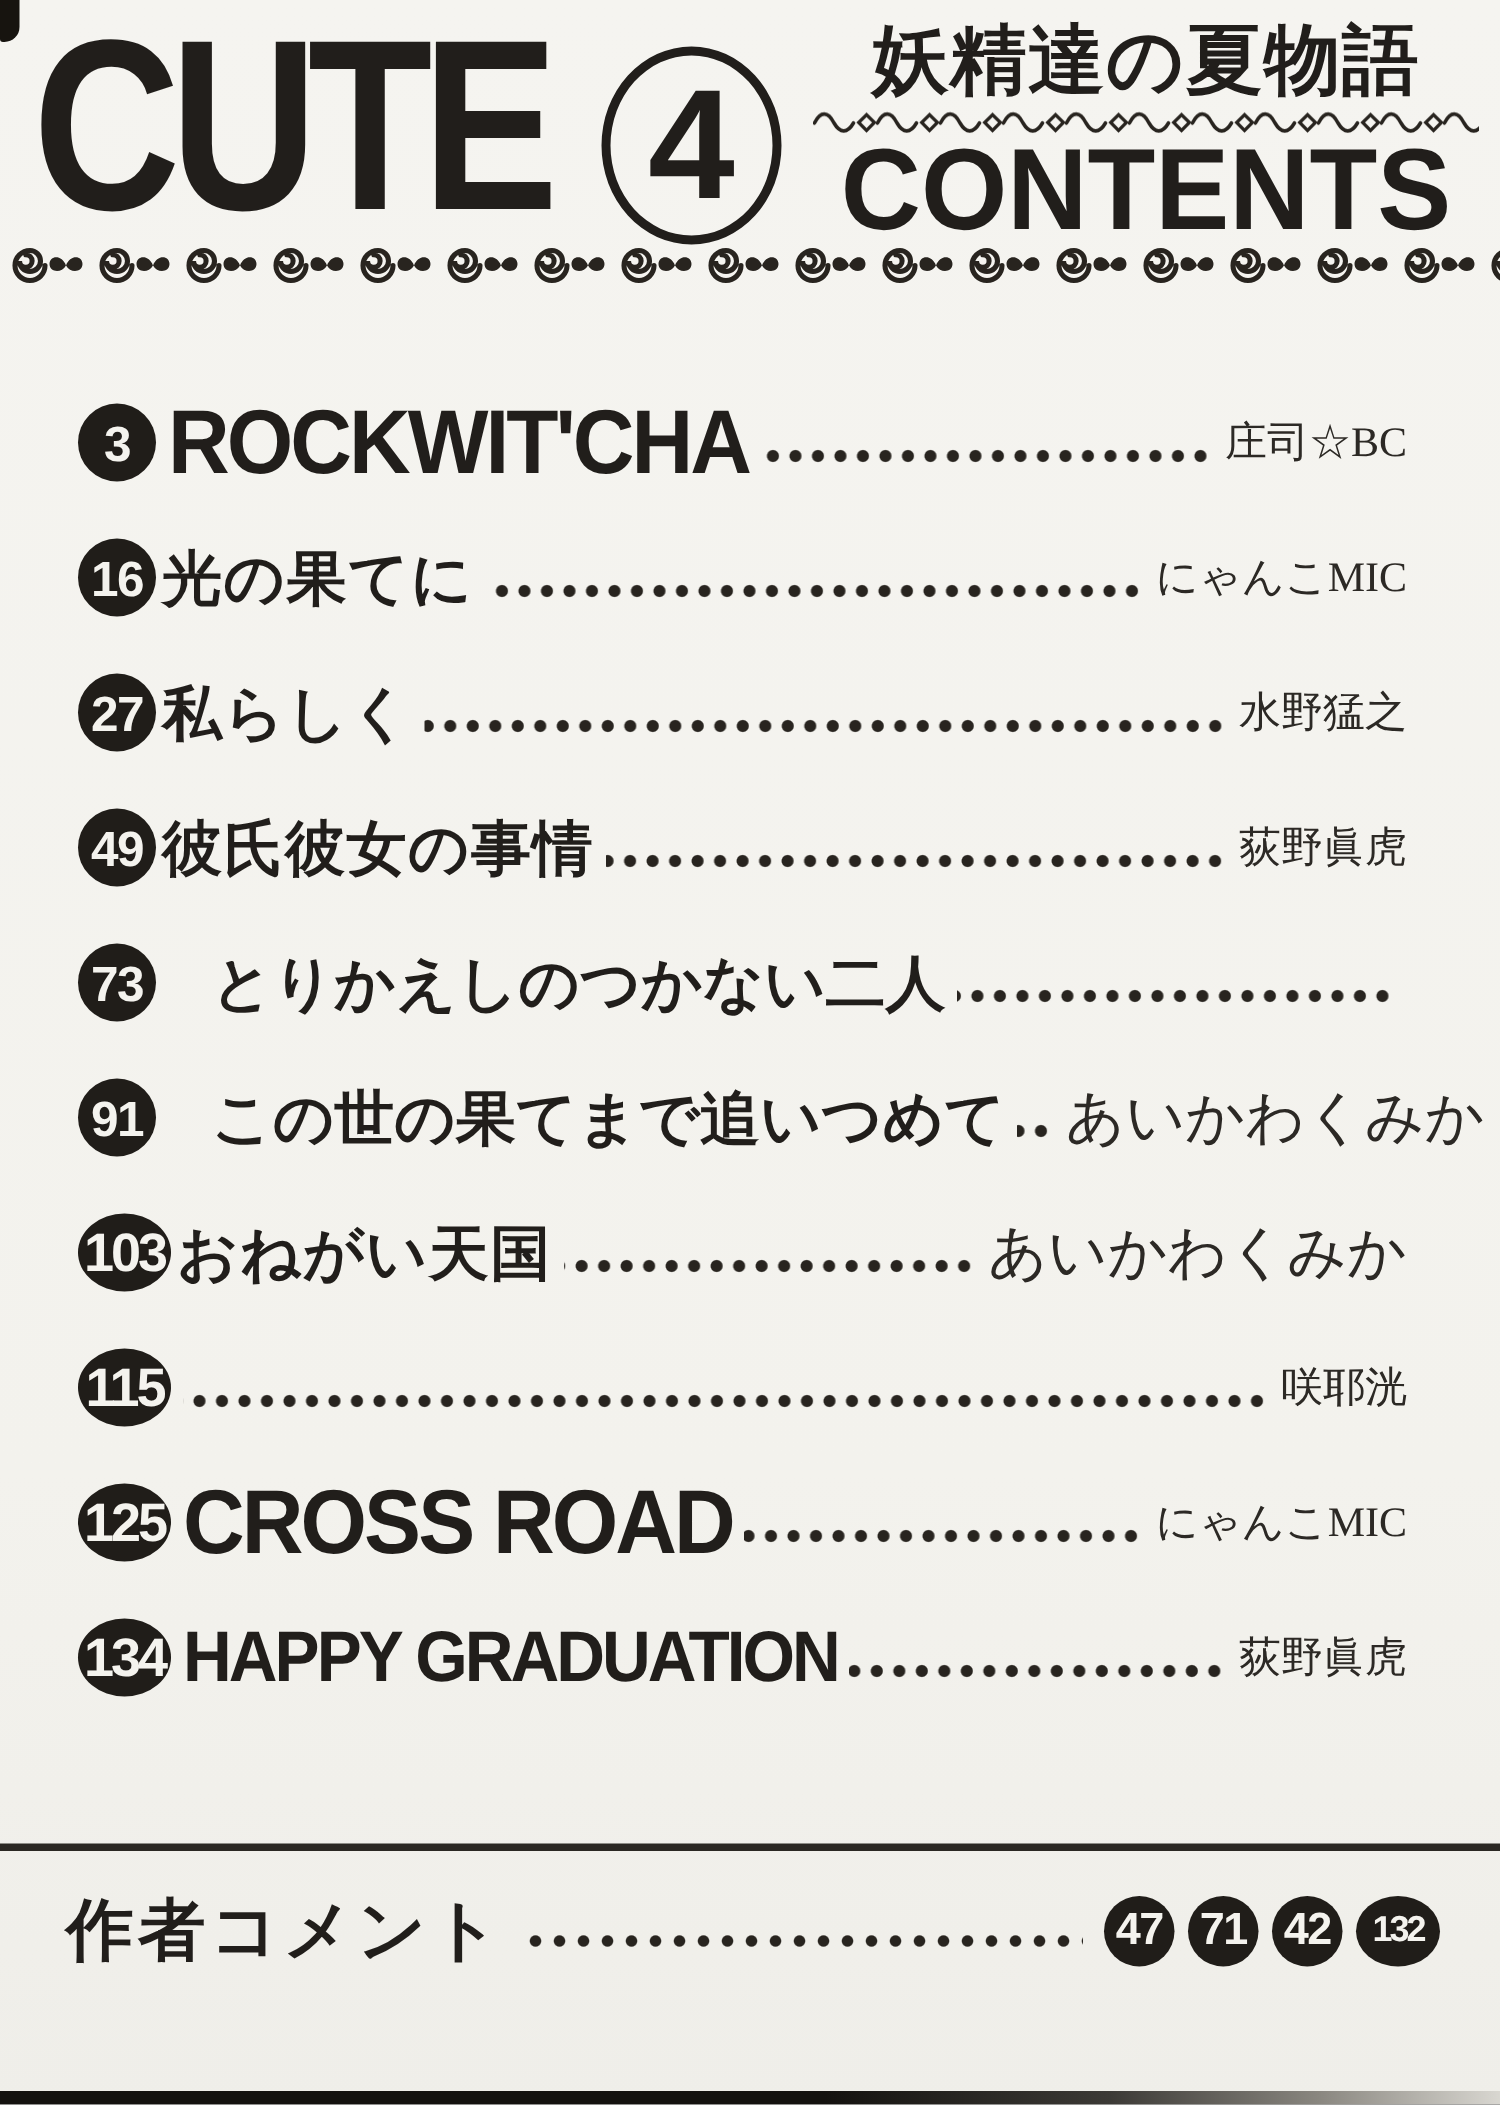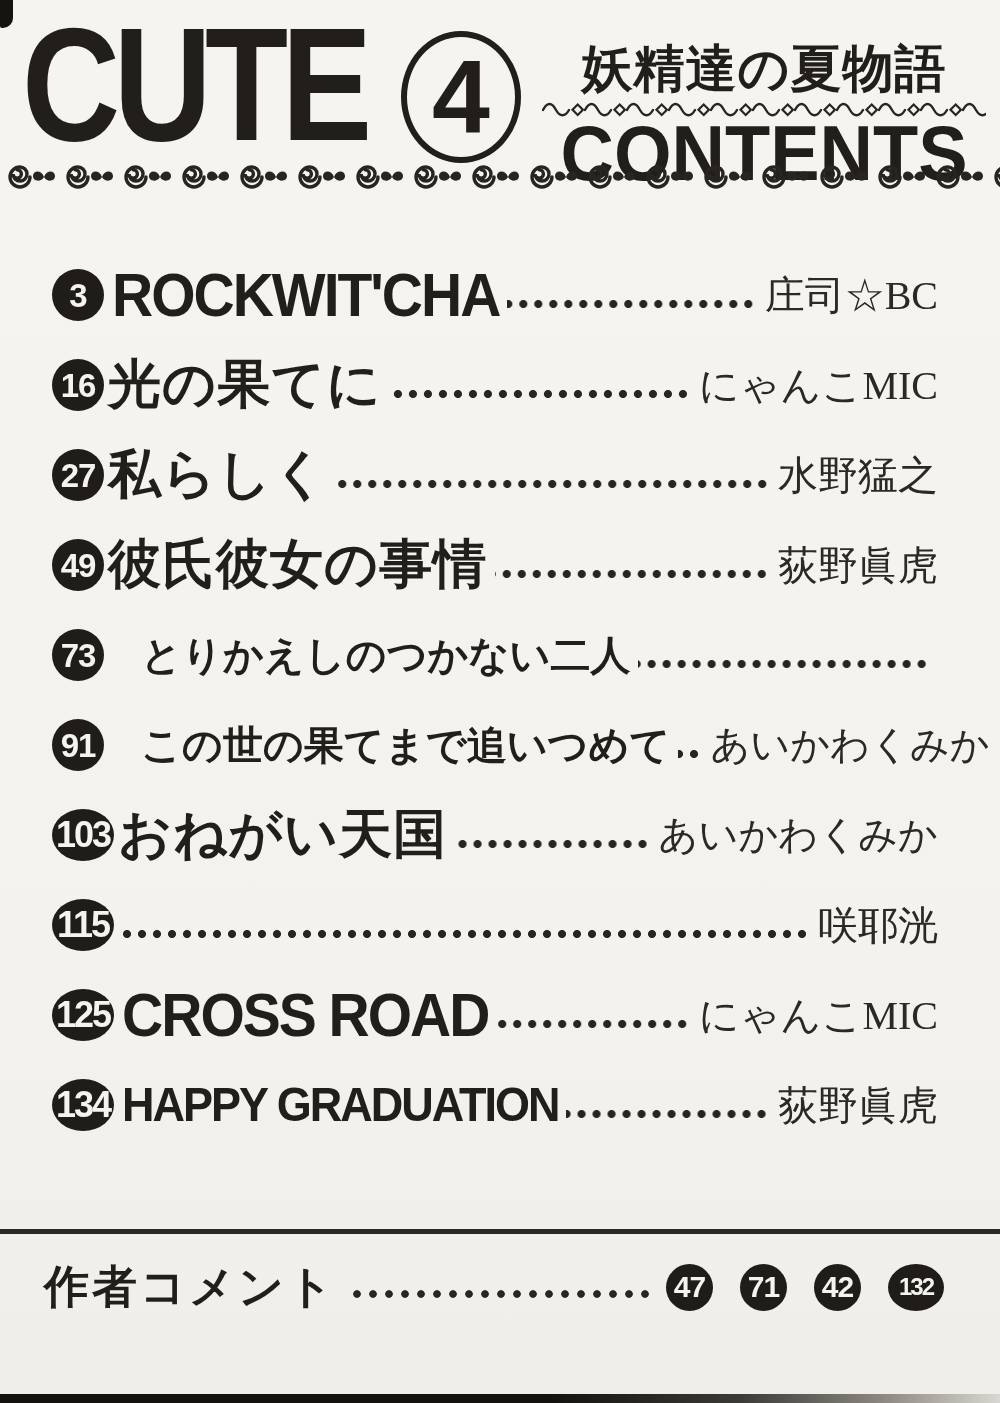--- a/index.html
+++ b/index.html
@@ -21,21 +21,21 @@
     position:absolute;left:22px;top:16px;
     font-size:162px;line-height:136px;font-weight:bold;letter-spacing:-8px;
     transform:scaleX(0.84);transform-origin:left top;color:#211e1b;white-space:nowrap;
   }
   .num-badge{
     position:absolute;left:401px;top:31px;width:108px;height:120px;
     border:6px solid #211e1b;border-radius:50%;
     display:flex;align-items:center;justify-content:center;
     font-size:104px;font-weight:bold;background:transparent;
   }
-  .header-right{position:absolute;left:536px;top:10px;width:456px;text-align:center;margin-top:28px;}
+  .header-right{position:absolute;left:536px;top:10px;width:456px;text-align:center;}
   .jp-title{
     font-family:"Liberation Serif","DejaVu Serif",serif;
     font-weight:bold;font-size:51px;line-height:62px;letter-spacing:1px;white-space:nowrap;
   }
   .vine-ornament{display:block;margin:1px auto 0 auto;}
   .contents-title{
     font-weight:bold;font-size:74px;line-height:70px;letter-spacing:0px;
     transform:scaleY(1.04);transform-origin:center top;white-space:nowrap;
   }
   .swirl-border{position:absolute;left:0;top:162px;width:1000px;height:30px;}
@@ -44,46 +44,46 @@
   .toc-row{display:flex;align-items:center;height:90px;padding:0 62px 0 52px;}
   .pnum{
     display:inline-flex;align-items:center;justify-content:center;
     min-width:52px;height:52px;padding:0 4px;border-radius:50%;
     background:#201d19;color:#f4f3ee;font-weight:bold;font-size:33px;
     box-sizing:border-box;flex:0 0 auto;letter-spacing:-1px;line-height:1;
   }
   .pnum.p3{min-width:62px;height:52px;font-size:36px;letter-spacing:-2px;}
   .entry-title{
     font-weight:bold;color:#211e1b;white-space:nowrap;flex:0 0 auto;
-    margin-left:4px;letter-spacing:1px;font-size:53px;
+    margin-left:4px;letter-spacing:1px;font-size:40px;
   }
   .entry-title.t-latin{font-size:57px;letter-spacing:-2px;margin-left:8px;transform:scaleY(1.06);transform-origin:left center;}
   .entry-title.t-latin-md{font-size:45px;}
   .entry-title.t-sm{font-size:40px;letter-spacing:0;margin-left:37px;}
   .leader{
     flex:1 1 auto;min-width:24px;height:12px;margin:0 8px;align-self:center;
     transform:translateY(9px);
     background-image:radial-gradient(circle at 7px 6px,#28241f 3.6px,rgba(0,0,0,0) 4.4px);
     background-size:15px 12px;background-repeat:repeat-x;background-position:right center;
   }
   .entry-author{
     font-family:"Liberation Serif","DejaVu Serif",serif;
-    font-size:40px;color:#2c2925;white-space:nowrap;flex:0 0 auto;
+    font-size:28px;color:#2c2925;white-space:nowrap;flex:0 0 auto;
   }
   .entry-author.a-sm{font-size:39px;}
   
   .footer-sep{position:absolute;left:0;top:1229px;width:100%;height:5px;background:#2b2823;}
-  .footer-row{position:absolute;left:44px;right:56px;top:1254px;height:66px;display:flex;align-items:center;}
+  .footer-row{position:absolute;left:44px;right:40px;top:1254px;height:66px;display:flex;align-items:center;}
   .footer-label{font-weight:bold;font-size:45px;letter-spacing:3px;white-space:nowrap;color:#211e1b;}
   .footer-leader{
     flex:1 1 auto;min-width:24px;height:12px;margin:0 14px;align-self:center;transform:translateY(7px);
     background-image:radial-gradient(circle at 7px 6px,#28241f 3.4px,rgba(0,0,0,0) 4.2px);
     background-size:16px 12px;background-repeat:repeat-x;
   }
-  .footer-pages{display:flex;gap:27px;flex:0 0 auto;align-items:center;text-align:center;}
+  .footer-pages{display:flex;gap:9px;flex:0 0 auto;align-items:center;text-align:center;}
   .fnum{
     display:inline-flex;align-items:center;justify-content:center;
     min-width:47px;height:47px;padding:0 3px;border-radius:50%;
     background:#201d19;color:#f4f3ee;font-weight:bold;font-size:30px;letter-spacing:-1px;line-height:1;
     box-sizing:border-box;
   }
   .fnum.f3{min-width:56px;font-size:24px;letter-spacing:-2px;}
 </style>
 </head>
 <body>

